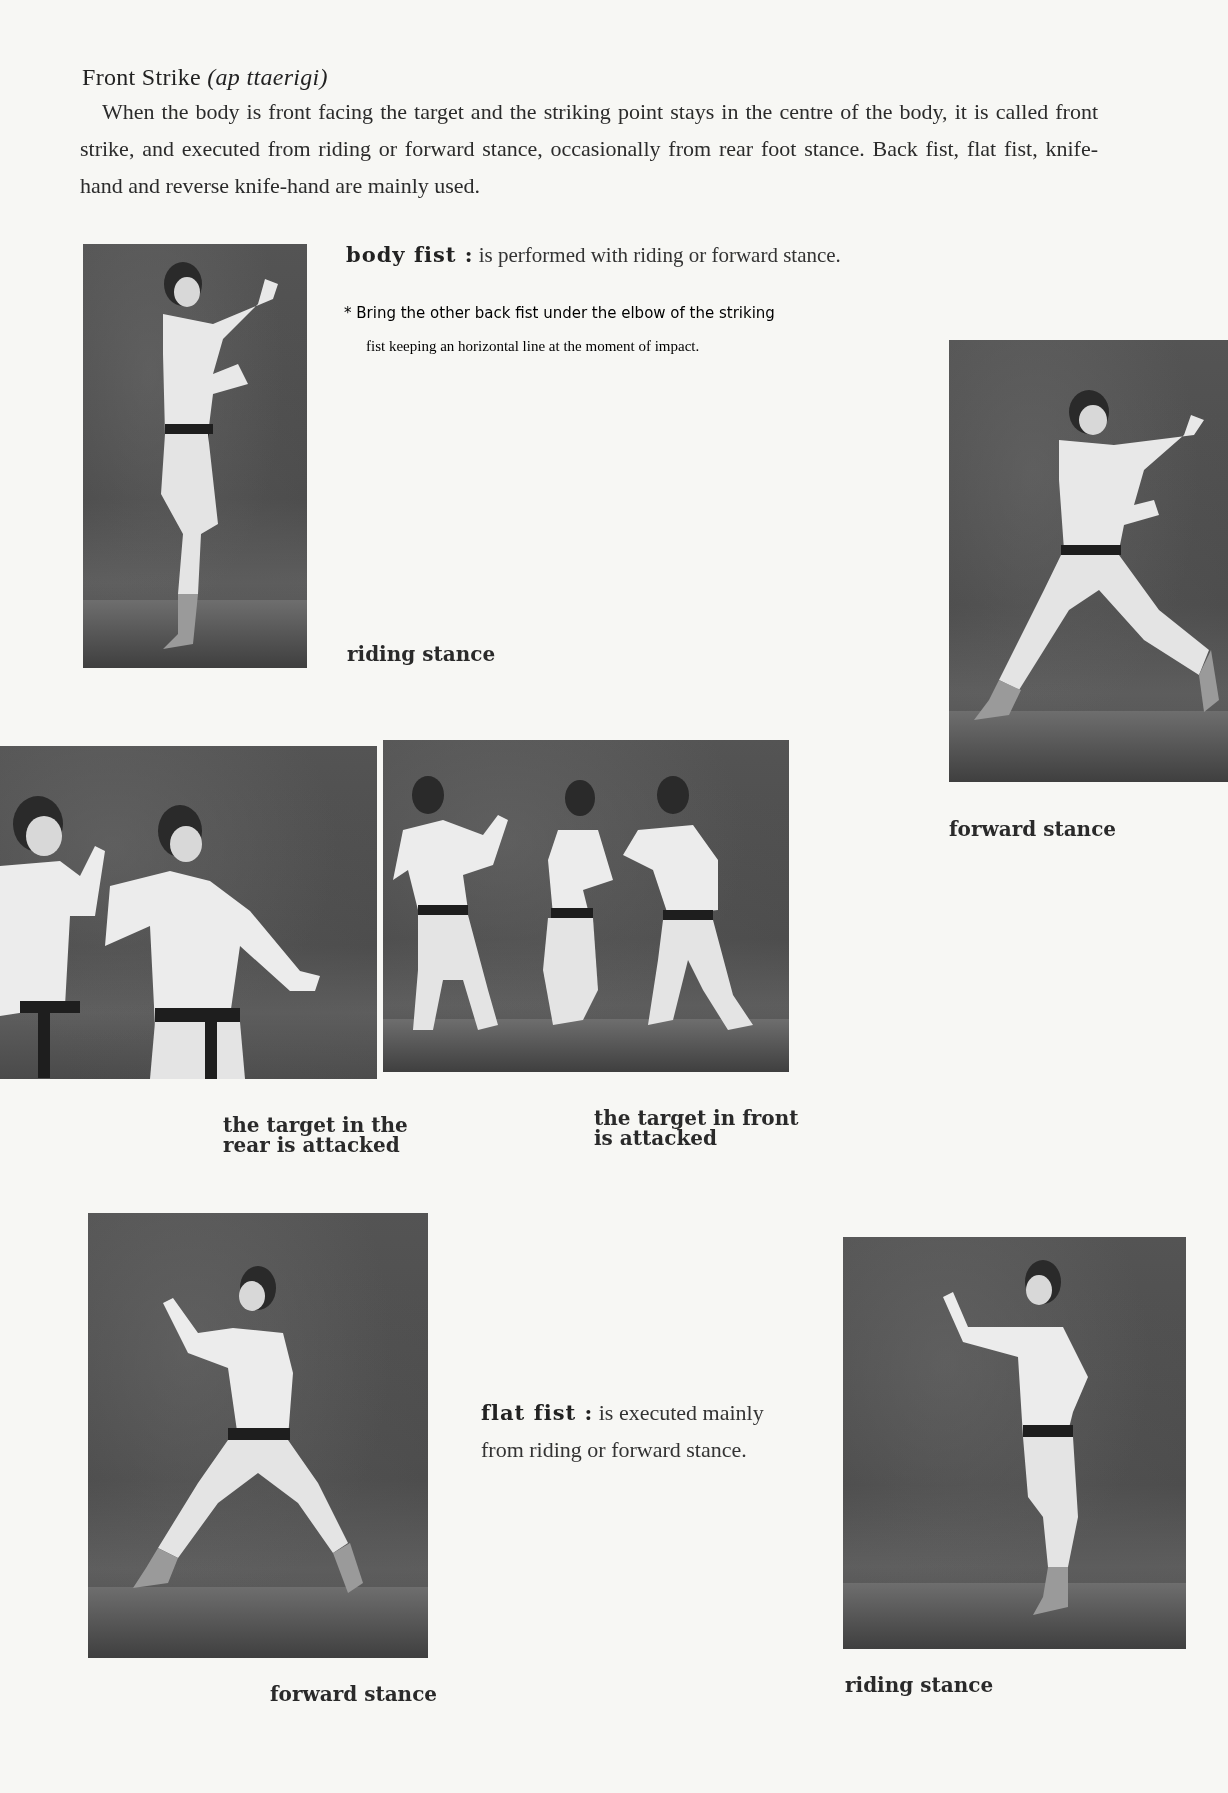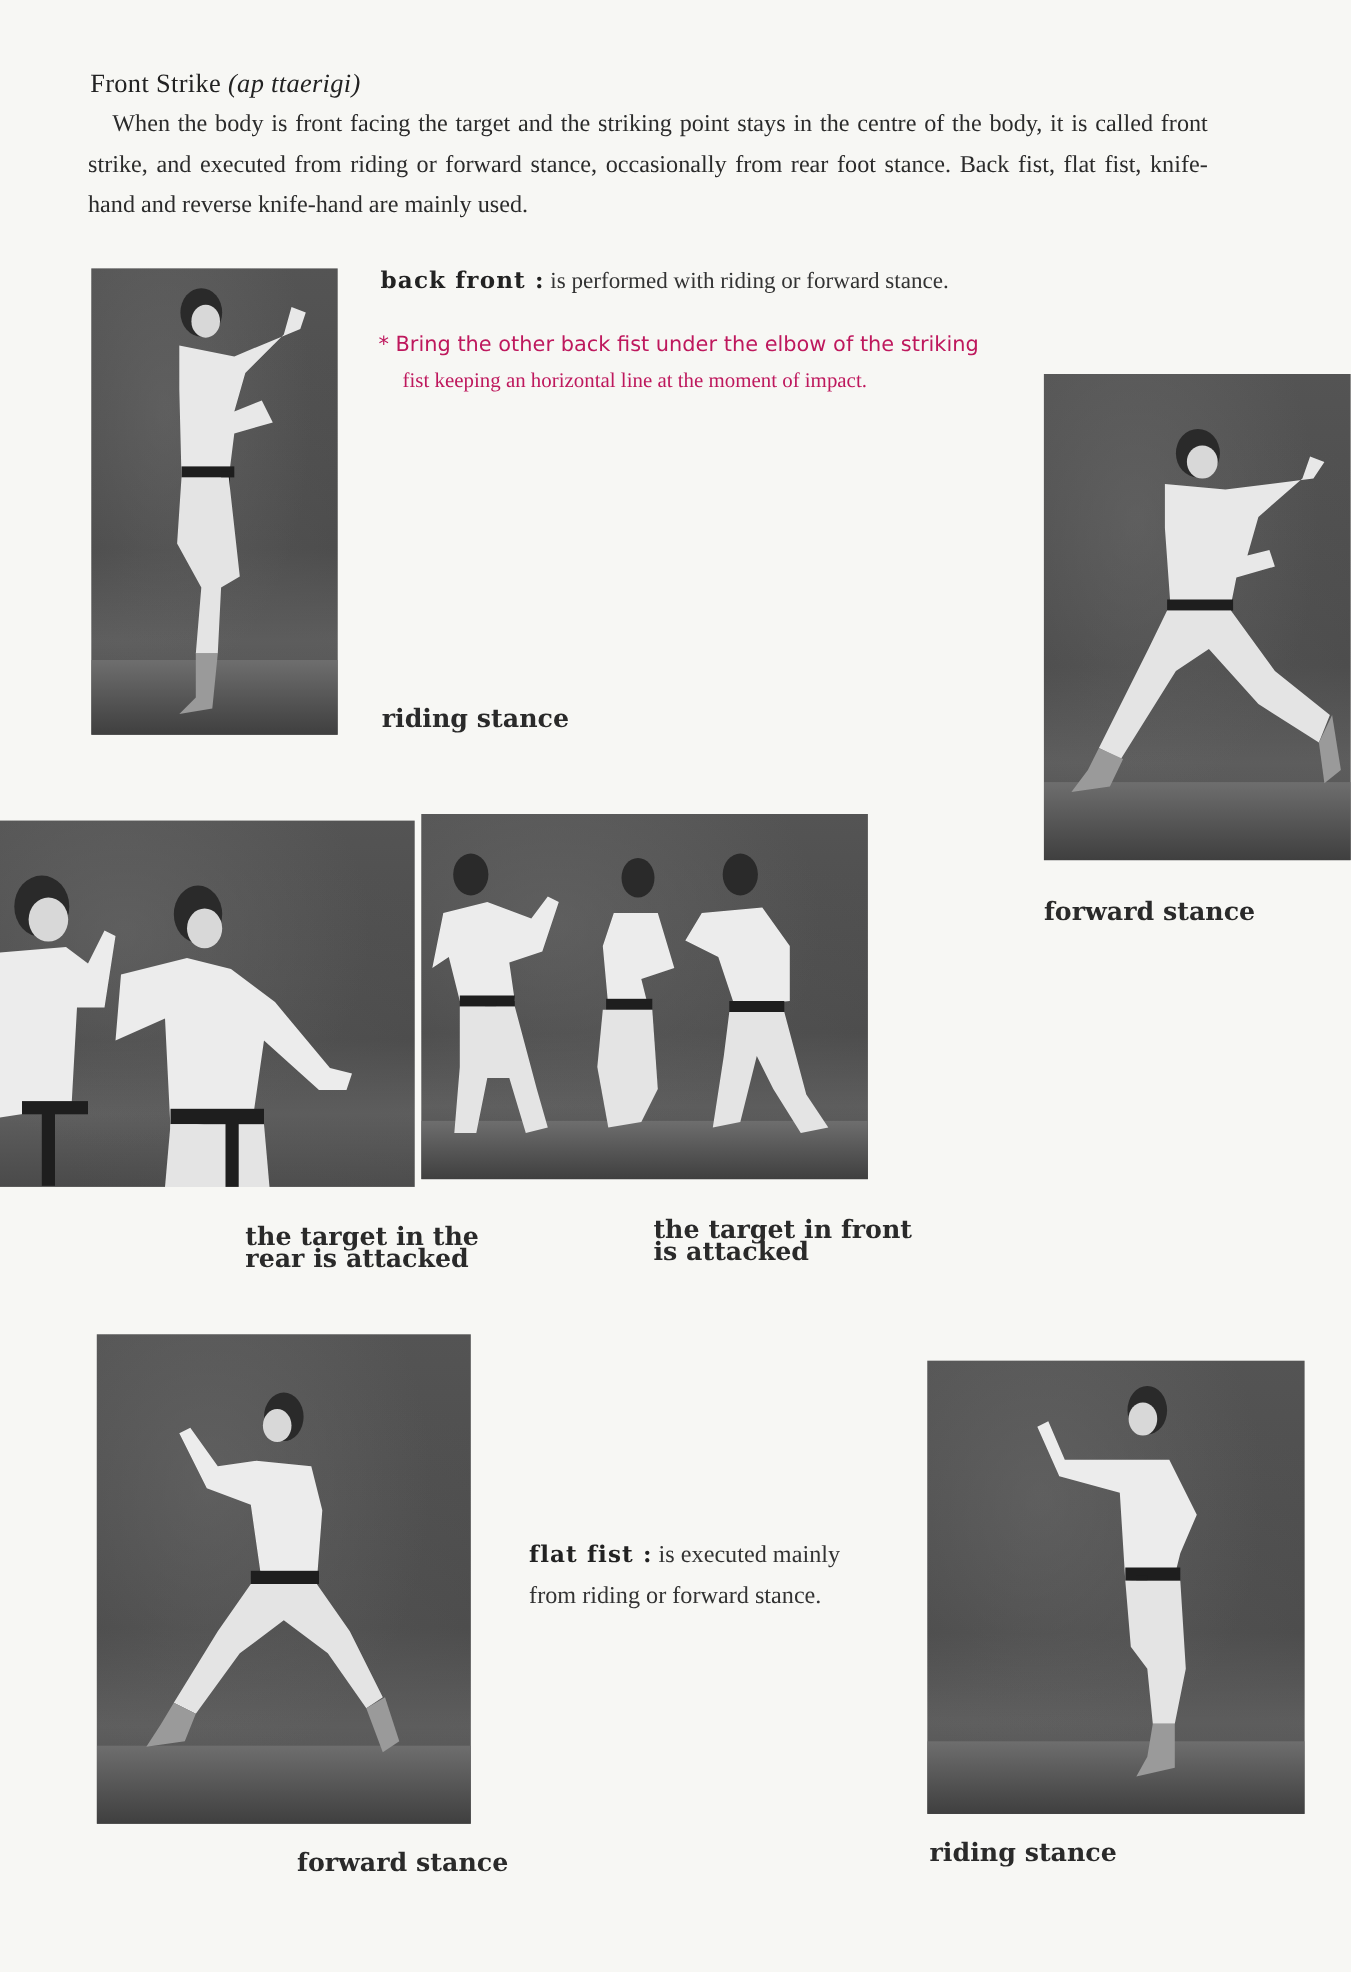--- a/index.html
+++ b/index.html
@@ -14,24 +14,24 @@
   .title .it { font-style: italic; }
   .intro {
     left: 80px; top: 93px; width: 1018px; font-size: 22px; line-height: 37px;
     text-align: justify; color: #2b2b2b;
   }
   .intro .indent { display: inline-block; width: 22px; }
   .term { font-family: "DejaVu Serif", serif; font-weight: bold; font-size: 21px; letter-spacing: 1px; color: #222; }
   .backfist { left: 346px; top: 242px; font-size: 21px; color: #333; }
   .note {
     left: 344px; top: 297px; width: 620px; font-family: "DejaVu Sans", sans-serif;
-    font-size: 19px; line-height: 33px; color: #be185d;
+    font-size: 15px; line-height: 33px; color: #000000;
   }
   .note .cont { display: block; padding-left: 22px; font-family: Liberation Serif, serif; }
-  .cap { font-family: "DejaVu Serif", serif; font-weight: bold; font-size: 23px; color: #2a2a2a; line-height: 20px; }
+  .cap { font-family: "DejaVu Serif", serif; font-weight: bold; font-size: 20px; color: #2a2a2a; line-height: 20px; }
   .flatfist { left: 481px; top: 1394px; width: 310px; font-size: 22px; line-height: 37px; color: #333; }
 
   .photo {
     position: absolute; overflow: hidden;
     background:
       radial-gradient(ellipse at 30% 30%, rgba(110,110,110,0.5), rgba(0,0,0,0) 60%),
       radial-gradient(ellipse at 70% 70%, rgba(90,90,90,0.4), rgba(0,0,0,0) 60%),
       linear-gradient(180deg, #545454 0%, #4a4a4a 60%, #5e5e5e 80%, #4a4a4a 100%);
   }
   .photo .floor {
@@ -59,21 +59,21 @@
     <path d="M80 70 L130 80 L190 55 L195 40 L182 35 L175 60 L140 95 L130 130 L155 120 L165 140 L130 150 L125 190 L82 190 L80 110 Z" fill="#e8e8e8"></path>
     <rect x="82" y="180" width="48" height="10" fill="#1e1e1e"></rect>
     <rect x="118" y="185" width="8" height="45" fill="#1e1e1e"></rect>
     <path d="M82 190 L125 190 L135 280 L118 290 L115 350 L95 350 L100 290 L78 250 Z" fill="#e4e4e4"></path>
     <path d="M95 350 L115 350 L110 400 L80 405 L95 390 Z" fill="#9a9a9a"></path>
   </svg>
 </div>
 <div class="abs cap" style="left:347px; top:644px;">riding stance</div>
 
 <div class="abs backfist">
-  <span class="term">back front :</span>
+  <span class="term">body fist :</span>
   <span>is performed with riding or forward stance.</span>
 </div>
 <div class="abs note">
   <span>* Bring the other back fist under the elbow of the striking</span>
   <span class="cont">fist keeping an horizontal line at the moment of impact.</span>
 </div>
 
 <div class="photo" style="left:949px; top:340px; width:279px; height:442px;">
   <div class="floor"></div>
   <svg class="figure" width="279" height="442" viewBox="0 0 279 442">

